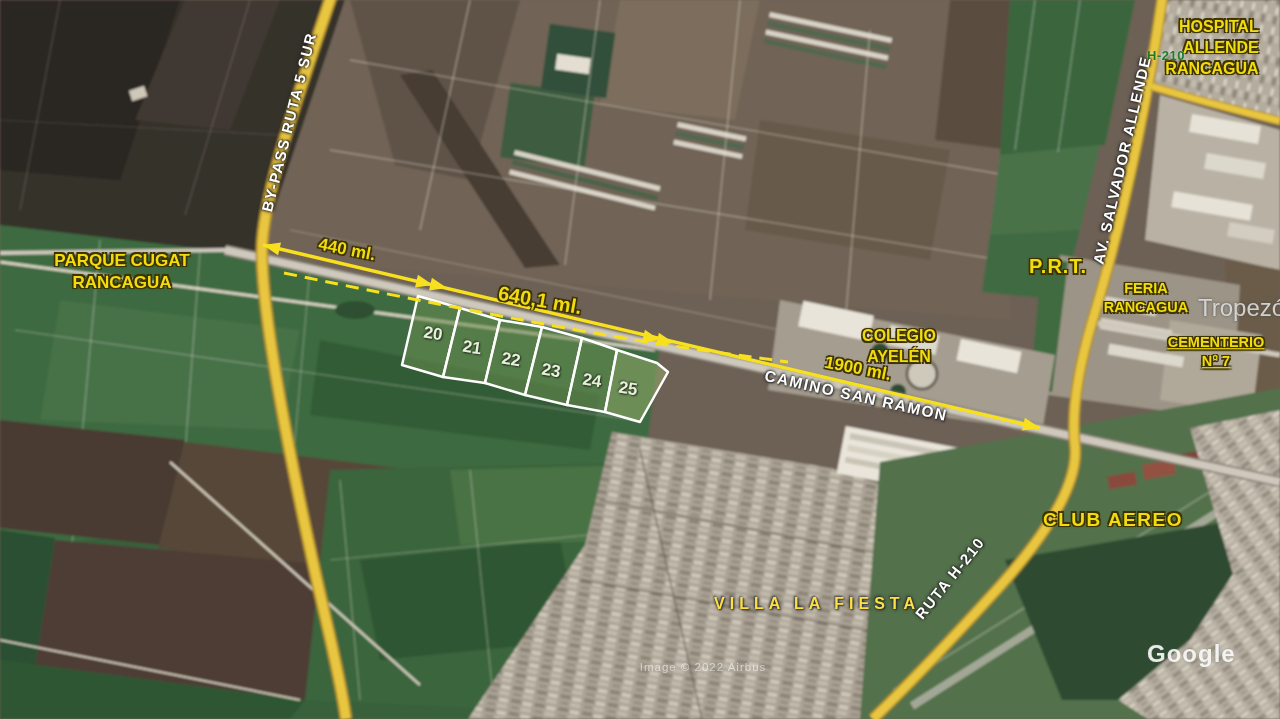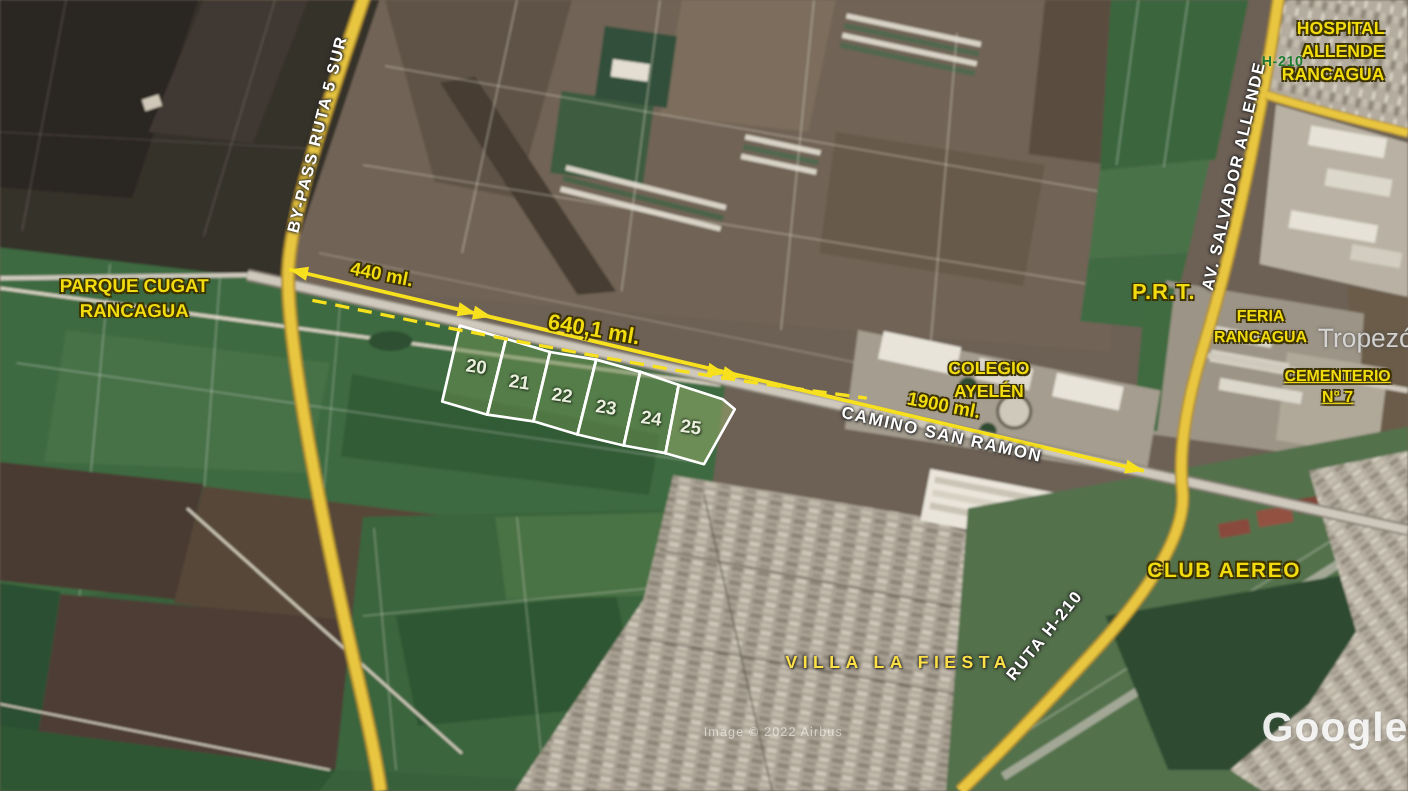--- a/index.html
+++ b/index.html
@@ -26,21 +26,21 @@
   }
   .greenroute{
     color:#1f7a2e;font-size:13px;letter-spacing:.5px;
     text-shadow:0 0 2px rgba(255,255,255,.6);
   }
   .graymap{
     color:rgba(225,225,225,.88);font-weight:400;font-size:24px;
     text-shadow:0 0 3px rgba(70,70,70,.9);
   }
   .watermark-logo{
-    color:rgba(255,255,255,.88);font-weight:bold;font-size:37px;letter-spacing:1px;
+    color:rgba(255,255,255,.88);font-weight:bold;font-size:24px;letter-spacing:1px;
     text-shadow:0 0 2px rgba(120,120,120,.5);
   }
   .credit{
     color:rgba(255,255,255,.55);font-weight:400;font-size:11.5px;letter-spacing:1px;
   }
 </style>
 </head>
 <body>
 
 <div class="map-canvas">

